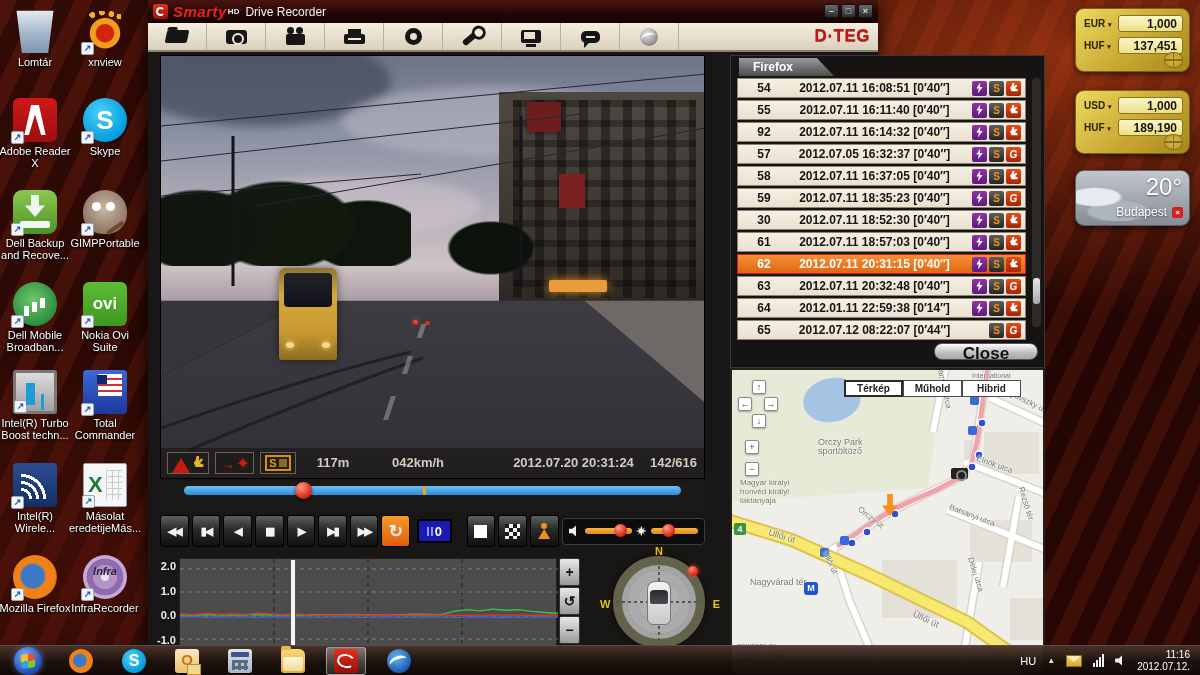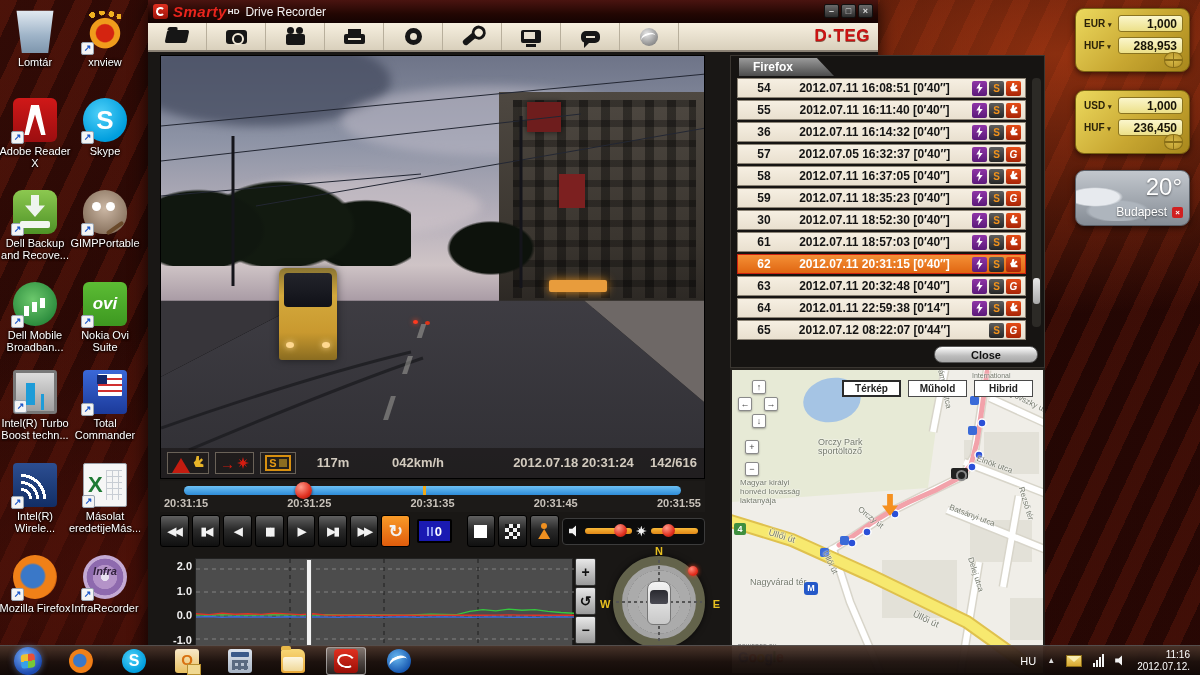--- a/index.html
+++ b/index.html
@@ -36,21 +36,21 @@
   .di-totalcmd::before{content:"";position:absolute;right:5px;top:4px;width:24px;height:22px;background:repeating-linear-gradient(#fff 0 4px,#d03030 4px 6px);border-radius:1px;}
   .di-totalcmd::after{content:"";position:absolute;left:14px;top:5px;width:10px;height:9px;background:#12266a;}
   .di-intelwifi{background:linear-gradient(#2c4e92,#122e66);border-radius:4px;}
   .di-intelwifi::after{content:"";position:absolute;left:8px;top:8px;width:28px;height:28px;background:radial-gradient(circle at 0 100%,rgba(0,0,0,0) 0 8px,#fff 8px 11px,rgba(0,0,0,0) 11px 15px,#fff 15px 18px,rgba(0,0,0,0) 18px 22px,#fff 22px 25px,rgba(0,0,0,0) 25px);}
   .di-excel{background:#f6f6f6;border:1px solid #9aa0a8;border-radius:2px;}
   .di-excel::after{content:"";position:absolute;right:4px;top:6px;width:16px;height:30px;background:repeating-linear-gradient(#c8cdd4 0 1px,rgba(0,0,0,0) 1px 6px),repeating-linear-gradient(90deg,#c8cdd4 0 1px,rgba(0,0,0,0) 1px 6px);}
   .di-firefox{background:radial-gradient(circle at 45% 48%,#3a78c8 0 34%,#f08018 40% 68%,#b84c08 74%);border-radius:50%;}
   .di-infra{background:radial-gradient(circle at 50% 50%,#e8e0f0 0 12%,#b493c8 14% 38%,#8e6aae 40% 58%,#c4aad4 60%);border-radius:50%;}
   .dglyph{position:absolute;inset:0;display:flex;align-items:center;justify-content:center;color:#fff;font-weight:bold;}
   .g-skype{font-size:26px;}
-  .g-ovi{font-size:17px;font-style:italic;}
+  .g-ovi{font-size:17px;}
   .g-excel{color:#1e7a34;font-size:22px;justify-content:flex-start;padding-left:4px;}
   .g-infra{color:#30203c;font-size:11px;font-style:italic;align-items:flex-start;padding-top:10px;}
   
   .gadget{position:absolute;left:1075px;width:115px;border-radius:9px;box-shadow:0 2px 6px rgba(0,0,0,.6);}
   .g-cur{height:64px;background:linear-gradient(135deg,#ecd95e,#c9a832 55%,#a8871c);border:1px solid #7a6412;padding:6px 6px 4px 8px;}
   .g-cur::after{content:"";position:absolute;right:6px;bottom:3px;width:17px;height:14px;border:1px solid #8a7018;border-radius:45%;background:linear-gradient(rgba(0,0,0,0) 45%,#8a7018 45% 55%,rgba(0,0,0,0) 55%),linear-gradient(90deg,rgba(0,0,0,0) 45%,#8a7018 45% 55%,rgba(0,0,0,0) 55%),radial-gradient(#d8bc48,#b8942a);}
   .currow{display:flex;align-items:center;margin-bottom:5px;}
   .curlab{width:34px;font-size:10px;font-weight:bold;color:#2a2208;}
   .curlab i{font-style:normal;font-size:7px;color:#3a2e0a;}
   .curval{flex:1;height:17px;background:linear-gradient(#fbf6cc,#ece088);border:1px solid #8a7420;border-radius:3px;font-size:12px;font-weight:bold;color:#181408;text-align:right;padding:1px 5px 0 0;}
@@ -141,21 +141,21 @@
   .checker{width:15px;height:15px;background:repeating-conic-gradient(#f2f2f2 0 25%,#1a1a1a 0 50%);background-size:8px 8px;}
   .person{position:relative;width:14px;height:16px;}
   .person::before{content:"";position:absolute;left:4px;top:0;width:6px;height:6px;border-radius:50%;background:#f09020;}
   .person::after{content:"";position:absolute;left:1px;top:6px;width:12px;height:10px;background:#f09020;clip-path:polygon(50% 0,100% 100%,0 100%);}
   #avpanel{margin-left:auto;width:150px;height:27px;background:#0c0c0c;border:1px solid #3c3c3c;border-radius:4px;display:flex;align-items:center;gap:4px;padding:0 6px;}
   .speaker{width:12px;height:12px;background:#f2f2f2;clip-path:polygon(0 32%,32% 32%,62% 4%,62% 96%,32% 68%,0 68%);}
   .sun{width:11px;height:11px;background:#f2f2f2;clip-path:polygon(50% 0,60% 35%,85% 15%,68% 42%,100% 50%,68% 58%,85% 85%,60% 65%,50% 100%,40% 65%,15% 85%,32% 58%,0 50%,32% 42%,15% 15%,40% 35%);}
   .avtrack{position:relative;height:6px;background:linear-gradient(#f8b838,#e08818);border-radius:3px;flex:1;}
   .avknob{position:absolute;top:-4px;width:13px;height:13px;border-radius:50%;background:radial-gradient(circle at 35% 30%,#ff9a8a,#e03020 60%,#8e1008);}
   
-  #graph{position:absolute;left:20px;top:558px;width:450px;height:90px;display:flex;}
+  #graph{position:absolute;left:4px;top:558px;width:450px;height:90px;display:flex;}
   .gy{width:27px;display:flex;flex-direction:column;justify-content:space-between;padding:2px 3px 2px 0;color:#f0f0f0;font-size:11px;font-weight:bold;text-align:right;}
   .gplot{position:relative;width:378px;background:#4c4c4c;border:1px solid #222;}
   .gcursor{position:absolute;top:0;bottom:0;width:6px;background:#f4f4f4;border:1px solid #555;}
   .gzoom{width:24px;display:flex;flex-direction:column;justify-content:flex-start;gap:1px;padding-left:2px;}
   .gzbtn{width:21px;height:28px;background:linear-gradient(#e8e8e8,#9a9a9a);border:1px solid #333;border-radius:2px;font-size:14px;font-weight:bold;color:#111;padding:0;}
   
   #compass{position:absolute;left:452px;top:548px;width:122px;height:120px;}
   .cring{position:absolute;left:13px;top:8px;width:92px;height:92px;border-radius:50%;border:9px solid #63634b;background:radial-gradient(circle,#b8b8b8 0 20%,#a8a8a8 20% 21%,#b0b0b0 21% 40%,#9e9e9e 40% 41%,#ababab 41% 60%,#989898 60% 61%,#a4a4a4 61%);box-shadow:0 0 6px rgba(0,0,0,.7);}
   .ctickv{position:absolute;left:58px;top:12px;width:2px;height:84px;background:repeating-linear-gradient(#555 0 3px,rgba(0,0,0,0) 3px 6px);}
   .ctickh{position:absolute;left:16px;top:53px;width:86px;height:2px;background:repeating-linear-gradient(90deg,#555 0 3px,rgba(0,0,0,0) 3px 6px);}
@@ -177,26 +177,26 @@
   .chip{width:15px;height:15px;border-radius:2px;display:flex;align-items:center;justify-content:center;font-size:10px;font-weight:bold;}
   .c-event{background:linear-gradient(#8e34a6,#5c1a7a);}
   .c-event i{width:8px;height:11px;background:#fff;clip-path:polygon(60% 0,10% 55%,42% 55%,30% 100%,90% 40%,55% 40%);}
   .c-sos{background:linear-gradient(#5e5e5e,#262626);color:#f0921c;}
   .c-hand{background:linear-gradient(#e44c16,#a82406);}
   .c-hand i{width:9px;height:10px;background:#fff;clip-path:polygon(38% 0,58% 0,58% 34%,78% 16%,94% 30%,66% 52%,95% 62%,95% 82%,28% 82%,12% 46%,28% 32%);}
   .c-gps{background:linear-gradient(#e44c16,#a82406);color:#fff;font-style:italic;}
   .pl-scroll{position:absolute;right:3px;top:22px;width:9px;bottom:40px;background:#2c2a26;border-radius:4px;}
   .pl-thumb{position:absolute;left:1px;width:7px;height:26px;background:linear-gradient(#e8e8e8,#aaa);border-radius:3px;}
   .pl-closebar{position:absolute;right:6px;bottom:4px;}
-  .closebtn{width:104px;height:17px;background:linear-gradient(#fdfdfd,#bcbcbc 60%,#a8a8a8);border:1px solid #555;border-radius:8px;font-size:11px;font-weight:bold;color:#111;padding:0;}
+  .closebtn{width:104px;height:17px;background:linear-gradient(#fdfdfd,#bcbcbc 60%,#a8a8a8);border:1px solid #555;border-radius:8px;font-size:17px;font-weight:bold;color:#111;padding:0;}
   
   #map{position:absolute;left:582px;top:368px;width:315px;height:307px;background:#f0eee8;border:2px solid #24211d;overflow:hidden;}
   .maplabel{position:absolute;color:#74796c;font-size:8px;line-height:9px;white-space:nowrap;text-shadow:0 0 2px #fff,0 0 2px #fff;}
   .mpan{position:absolute;width:14px;height:14px;background:#fff;border:1px solid #8a8a8a;border-radius:2px;color:#444;font-size:9px;line-height:12px;text-align:center;padding:0;box-shadow:0 1px 2px rgba(0,0,0,.3);}
-  .mtypes{position:absolute;right:10px;top:10px;display:flex;gap:7px;}
+  .mtypes{position:absolute;right:22px;top:10px;display:flex;}
   .mtype{width:59px;height:17px;background:#fff;border:1px solid #4a4a4a;font-size:10px;font-weight:bold;color:#222;padding:0;}
   .mtype.active{border:2px solid #2a2a2a;}
   .metro{position:absolute;width:14px;height:13px;background:#2458c8;border-radius:3px;color:#fff;font-size:9px;font-weight:bold;text-align:center;line-height:13px;}
   .roadbadge{position:absolute;width:12px;height:12px;background:#3f8f3f;border-radius:2px;color:#fff;font-size:9px;font-weight:bold;text-align:center;line-height:12px;}
   .glogo{position:absolute;left:6px;bottom:8px;}
   .gpow{font-size:5px;color:#666;letter-spacing:.5px;}
   .gword{font-size:14px;font-weight:bold;letter-spacing:-.5px;text-shadow:0 1px 1px rgba(0,0,0,.25);}
   .camicon{position:absolute;width:17px;height:11px;background:#222;border-radius:2px;}
   .camicon::before{content:"";position:absolute;left:5px;top:2px;width:7px;height:7px;border:2px solid #888;border-radius:50%;}
   .mmarker{position:absolute;width:16px;height:22px;background:#f59020;clip-path:polygon(32% 0,68% 0,68% 52%,100% 52%,50% 100%,0 52%,32% 52%);filter:drop-shadow(0 1px 1px #b02810);}
@@ -361,31 +361,31 @@
     </div>
 
   <div id="gadgets">
       <div class="gadget g-cur" style="top: 8px;">
         <div class="currow">
           <span class="curlab">EUR <i>▾</i></span>
           <span class="curval">1,000</span>
         </div>
         <div class="currow">
           <span class="curlab">HUF <i>▾</i></span>
-          <span class="curval">288,953</span>
+          <span class="curval">137,451</span>
         </div>
       </div>
       <div class="gadget g-cur" style="top: 90px;">
         <div class="currow">
           <span class="curlab">USD <i>▾</i></span>
           <span class="curval">1,000</span>
         </div>
         <div class="currow">
           <span class="curlab">HUF <i>▾</i></span>
-          <span class="curval">236,450</span>
+          <span class="curval">189,190</span>
         </div>
       </div>
       <div class="gadget g-weather">
         <div class="wtemp">20°</div>
         <div class="wcity">Budapest</div>
         <div class="wbadge">×</div>
       </div>
     </div>
 
   <div id="app">
@@ -476,37 +476,30 @@
             </span>
           <span class="ochip">
               <span class="o-sbox">
                 <span>S</span>
                 <i class="o-sbar"></i>
               </span>
             </span>
         </div>
         <span class="osd-t" style="left:142px;width:60px;text-align:center;">117m</span>
         <span class="osd-t" style="left:222px;width:70px;text-align:center;">042km/h</span>
-        <span class="osd-t" style="left:345px;width:135px;text-align:center;">2012.07.18  20:31:24</span>
+        <span class="osd-t" style="left:345px;width:135px;text-align:center;">2012.07.20  20:31:24</span>
         <span class="osd-t" style="right:7px;">142/616</span>
       </div>
     </div>
 
     <div id="timeline">
       <div class="tl-track">
         <div class="tl-marker" style="left: 48%;"></div>
         <div class="tl-knob" style="left: calc(24% - 8px);"></div>
       </div>
-      <div class="tl-ticks">
-          <span>20:31:15</span>
-          <span>20:31:25</span>
-          <span>20:31:35</span>
-          <span>20:31:45</span>
-          <span>20:31:55</span>
-        </div>
     </div>
 
     <div id="transport">
         <button class="pbtn">◀◀</button>
         <button class="pbtn">▮◀</button>
         <button class="pbtn">◀</button>
         <button class="pbtn">▮▮</button>
         <button class="pbtn">▶</button>
         <button class="pbtn">▶▮</button>
         <button class="pbtn">▶▶</button>
@@ -599,21 +592,21 @@
               <span class="chip c-event">
                 <i></i>
               </span>
               <span class="chip c-sos">S</span>
               <span class="chip c-hand">
                 <i></i>
               </span>
             </span>
           </div>
           <div class="plrow">
-            <span class="pl-num">36</span>
+            <span class="pl-num">92</span>
             <span class="pl-time">2012.07.11 16:14:32 [0′40″]</span>
             <span class="pl-chips">
               <span class="chip c-event">
                 <i></i>
               </span>
               <span class="chip c-sos">S</span>
               <span class="chip c-hand">
                 <i></i>
               </span>
             </span>
@@ -782,21 +775,21 @@
             <rect x="88" y="178" width="9" height="9" rx="2"></rect>
           </g>
         </svg>
       <div id="maplabels">
           <div class="maplabel" style="left: 86px; top: 68px; font-size: 9px;">
             <div>Orczy Park</div>
             <div>sportöltöző</div>
           </div>
           <div class="maplabel" style="left: 8px; top: 108px; font-size: 8px;">
             <div>Magyar királyi</div>
-            <div>honvéd lovasság</div>
+            <div>honvéd királyi</div>
             <div>laktanyája</div>
           </div>
           <div class="maplabel" style="left: 18px; top: 208px; font-size: 9px;">Nagyvárad tér</div>
           <div class="maplabel" style="left: 36px; top: 162px; font-size: 9px; transform: rotate(18deg);">Üllői út</div>
           <div class="maplabel" style="left: 86px; top: 188px; font-size: 8px; transform: rotate(65deg);">Üllői út</div>
           <div class="maplabel" style="left: 180px; top: 245px; font-size: 9px; transform: rotate(25deg);">Üllői út</div>
           <div class="maplabel" style="left: 190px; top: 12px; font-size: 8px; transform: rotate(78deg);">Sámuel utca</div>
           <div class="maplabel" style="left: 264px; top: 24px; font-size: 8px; transform: rotate(26deg);">Benyovszky u.</div>
           <div class="maplabel" style="left: 244px; top: 90px; font-size: 8px; transform: rotate(20deg);">Elnök utca</div>
           <div class="maplabel" style="left: 216px; top: 141px; font-size: 8px; transform: rotate(21deg);">Batsányi utca</div>

